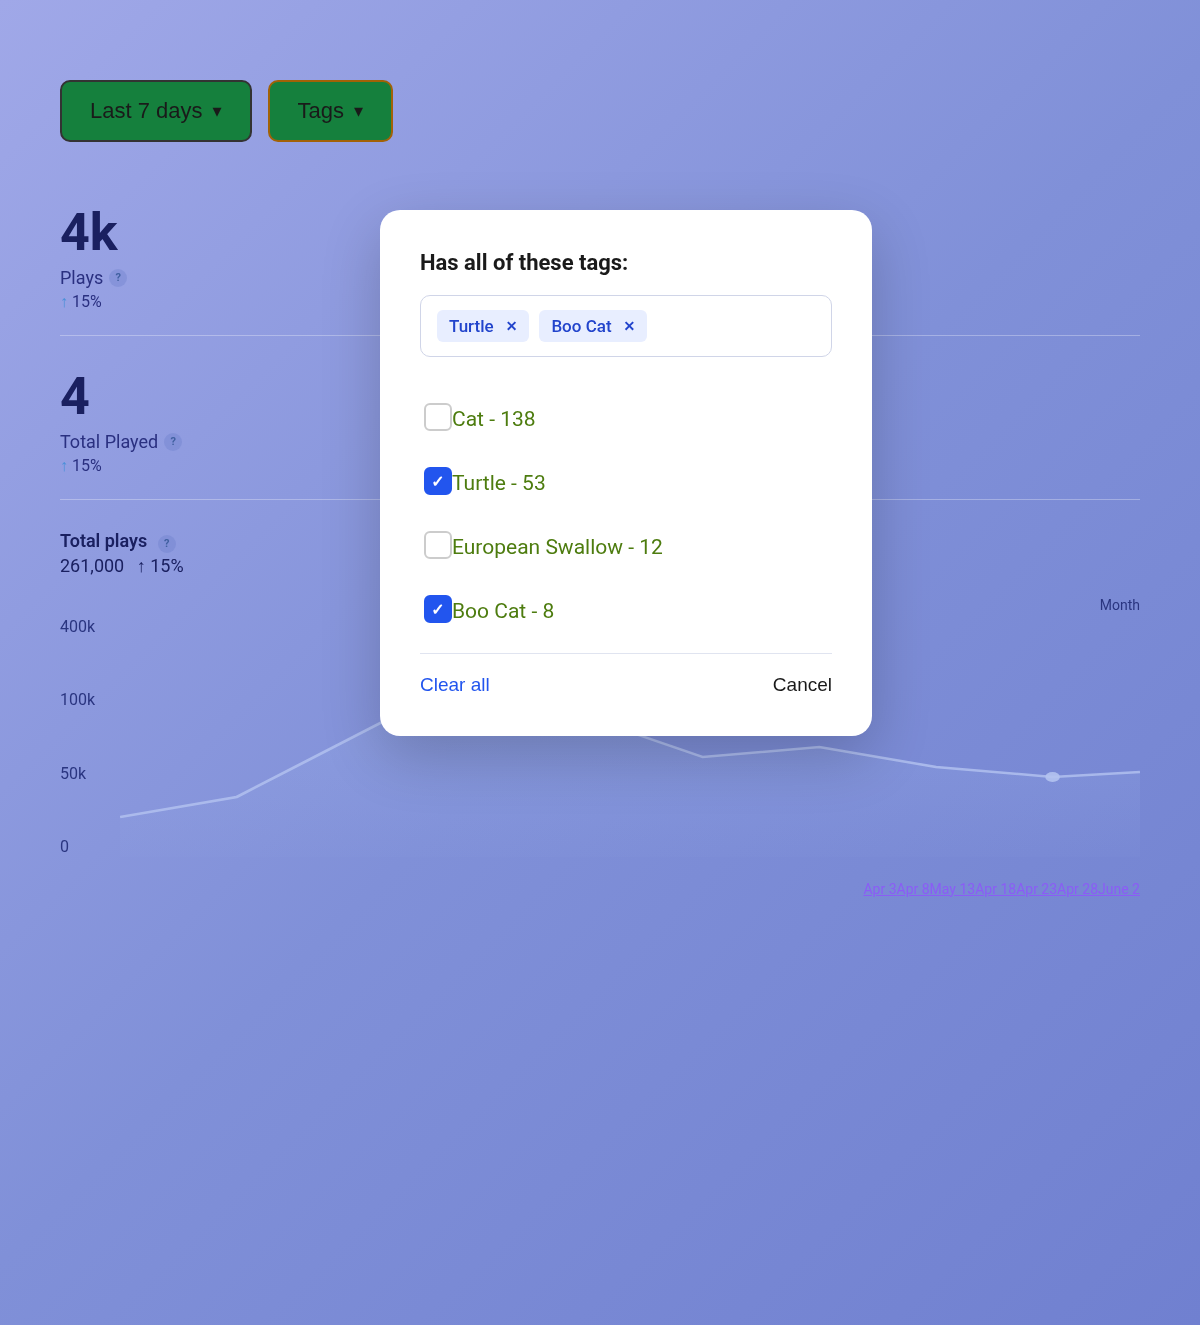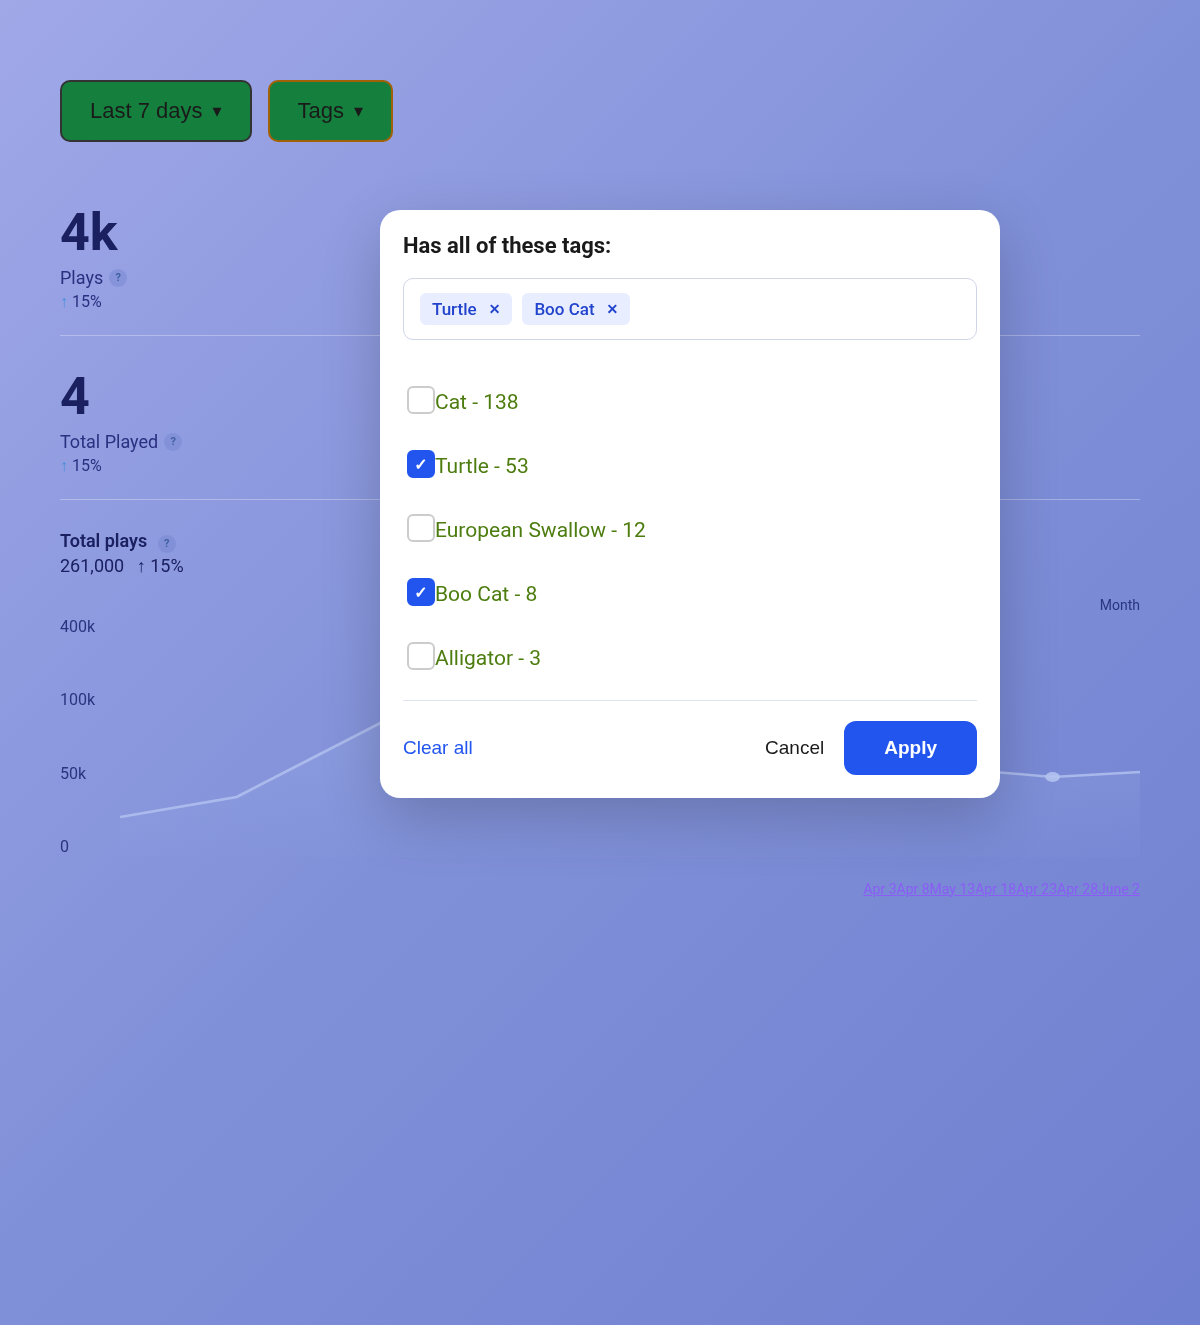--- a/index.html
+++ b/index.html
@@ -139,22 +139,22 @@
       position: absolute;
       right: 0;
       top: -20px;
       font-size: 14px;
       color: #2a3580;
     }
 
     .modal {
       background: white;
       border-radius: 20px;
-      width: 620px;
-      padding: 23px;
+      width: 492px;
+      padding: 40px;
       box-shadow: 0 20px 60px rgba(0,0,0,0.2);
       position: absolute;
       left: 380px;
       top: 210px;
     }
 
     .modal-title {
       font-size: 22px;
       font-weight: 700;
       color: #1a1a1a;
@@ -402,26 +402,21 @@
     <div class="checkbox-item">
       <div class="checkbox-box"></div>
       <span>European Swallow - 12</span>
     </div>
 
     <div class="checkbox-item">
       <div class="checkbox-box checked"></div>
       <span>Boo Cat - 8</span>
     </div>
 
-    <div class="checkbox-item">
-      <div class="checkbox-box"></div>
-      <span>Alligator - 3</span>
-    </div>
   </div>
 
   <div class="divider"></div>
 
   <div class="modal-footer">
     <button class="clear-all-btn">Clear all</button>
     <button class="cancel-btn">Cancel</button>
-    <button class="apply-btn">Apply</button>
   </div>
 </div>
 
 </body></html>

